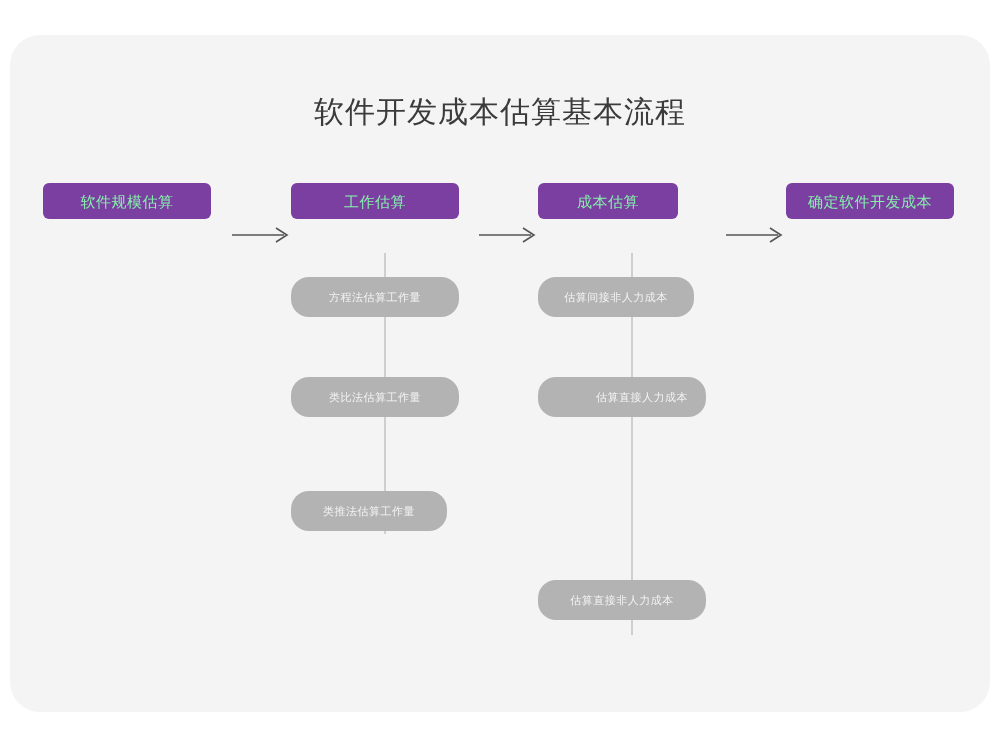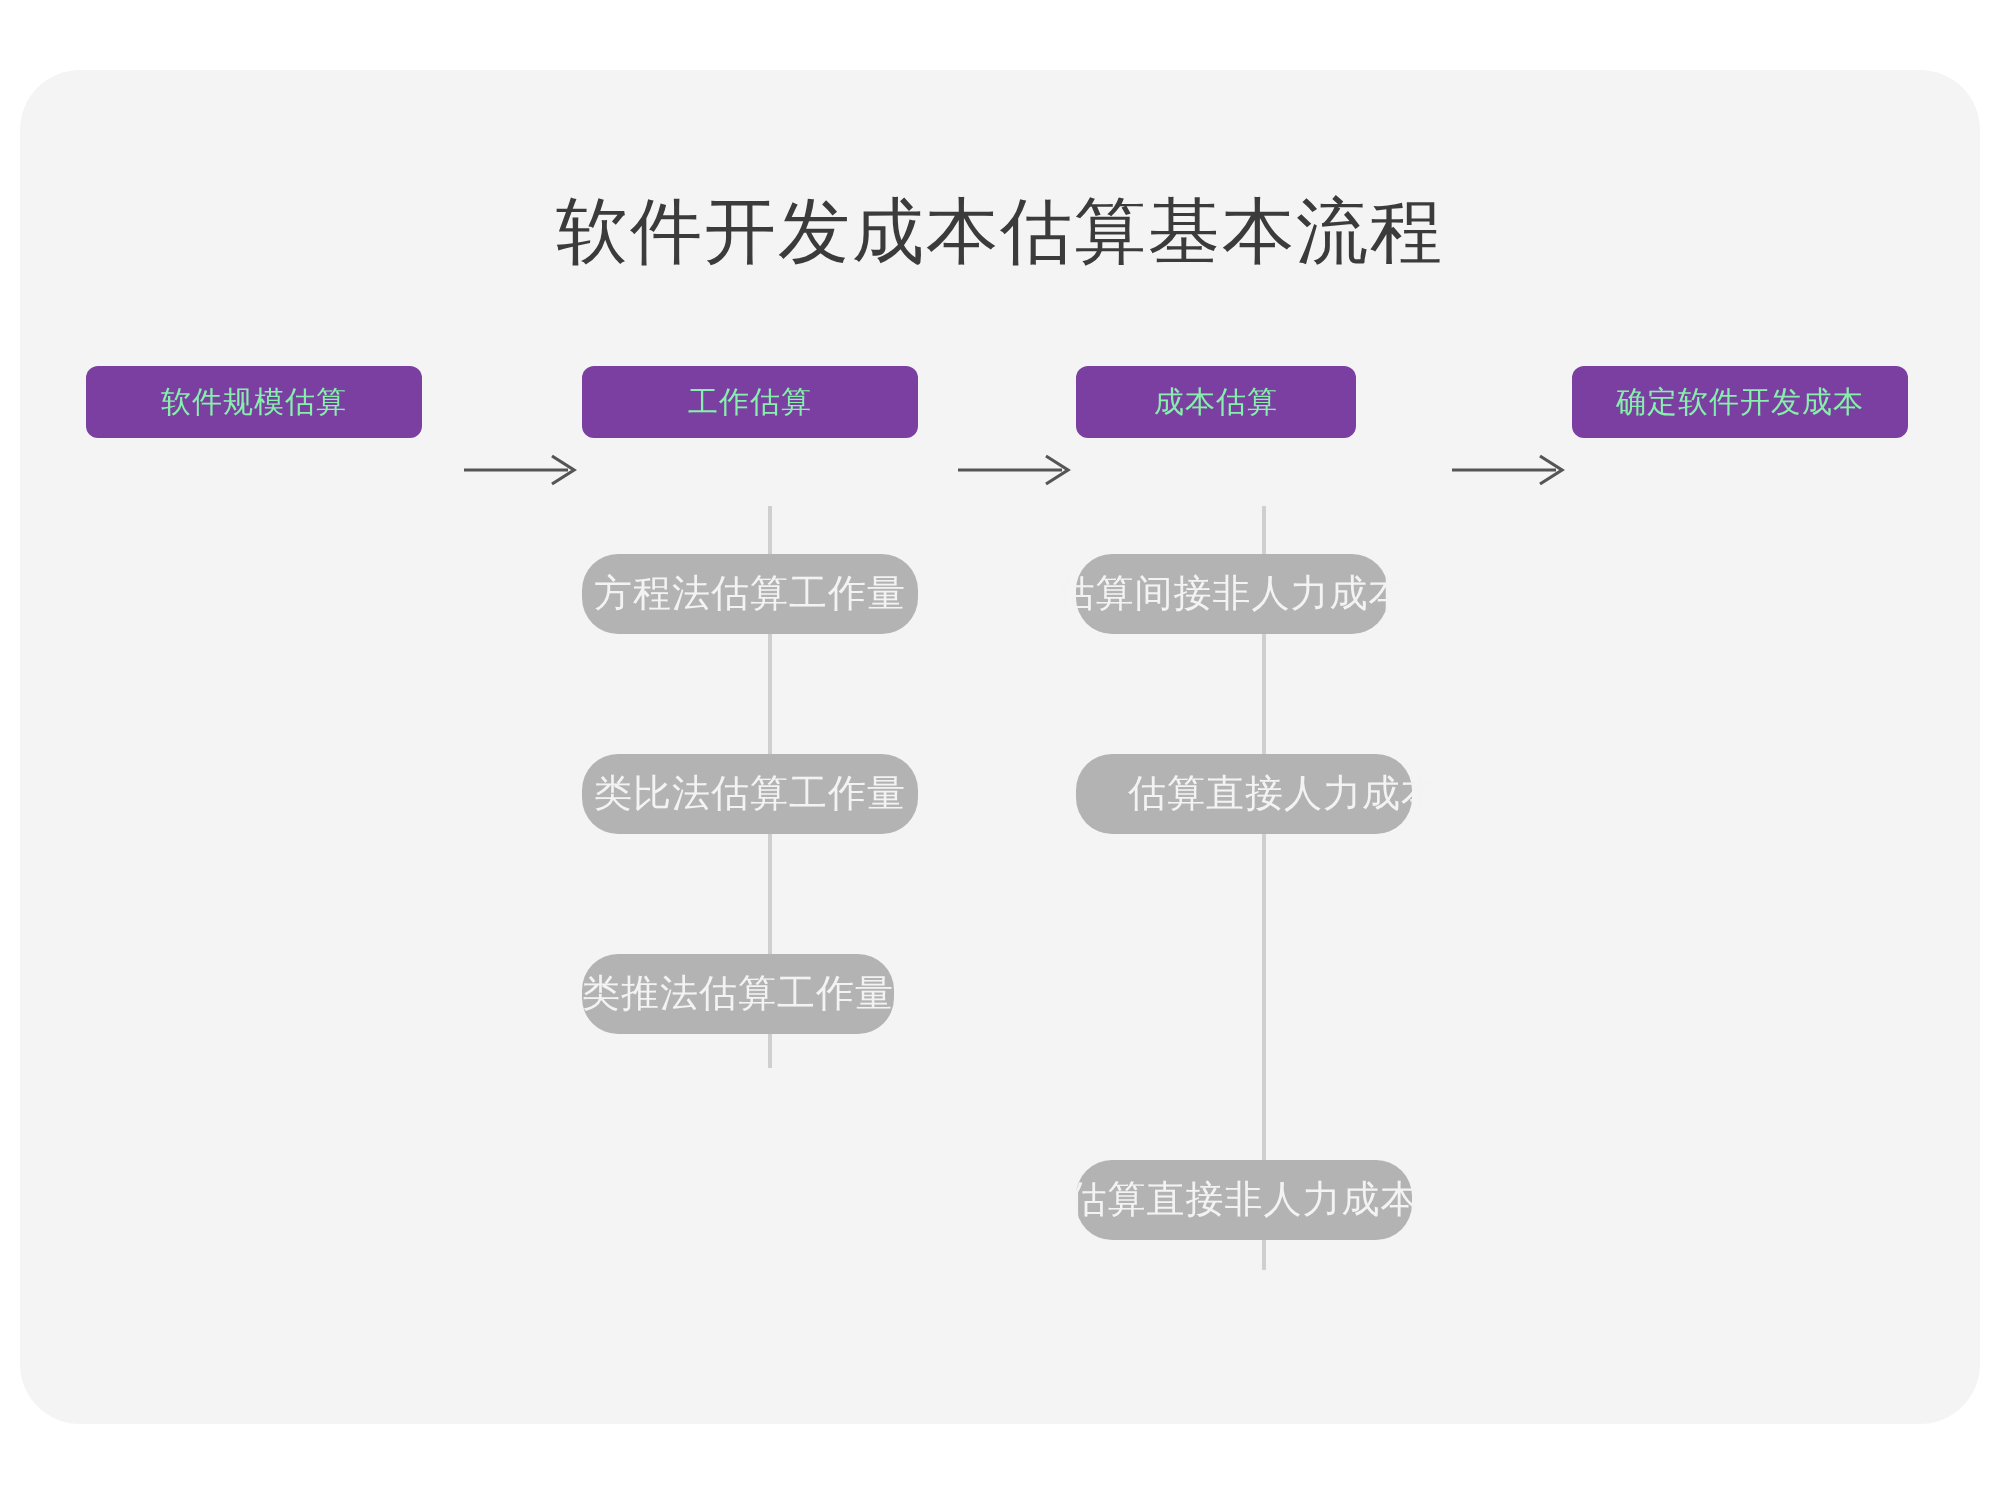--- a/index.html
+++ b/index.html
@@ -25,21 +25,21 @@
     border-radius: 30px;
   }
 
   
   #chart-title {
     position: absolute;
     left: 0;
     top: 57px;
     width: 980px;
     text-align: center;
-    font-size: 36px;
+    font-size: 30px;
     color: #3b3b3b;
     letter-spacing: 1px;
     font-weight: 400;
     white-space: nowrap;
   }
 
   
   .node {
     position: absolute;
     box-sizing: border-box;
@@ -54,21 +54,21 @@
     line-height: 1;
   }
   .node.primary {
     background: #7a3fa0;
     height: 36px;
   }
   .node.sub {
     background: #b3b3b3;
     height: 40px;
     color: #f3f3f3;
-    font-size: 19px;
+    font-size: 11px;
     border-radius: 18px;
   }
 
   
   .vline {
     position: absolute;
     width: 2px;
     background: #cfcfcf;
   }
 
@@ -117,21 +117,21 @@
   </div>
 
   <div class="node primary" style="left:33px; top:148px; width:168px;">软件规模估算</div>
 
   <div class="node primary" style="left:281px; top:148px; width:168px;">工作估算</div>
 
   <div class="node sub" style="left:281px; top:242px; width:168px;">方程法估算工作量</div>
 
   <div class="node sub" style="left:281px; top:342px; width:168px;">类比法估算工作量</div>
 
-  <div class="node sub" style="left:281px; top:442px; width:156px;">类推法估算工作量</div>
+  <div class="node sub" style="left:281px; top:456px; width:156px;">类推法估算工作量</div>
 
   <div class="node primary" style="left:528px; top:148px; width:140px;">成本估算</div>
 
   <div class="node sub" style="left:528px; top:242px; width:156px;">估算间接非人力成本</div>
 
   <div class="node sub" style="left:528px; top:342px; width:168px;padding-left:40px;">估算直接人力成本</div>
 
 
   <div class="node sub" style="left:528px; top:545px; width:168px;">估算直接非人力成本</div>
 

